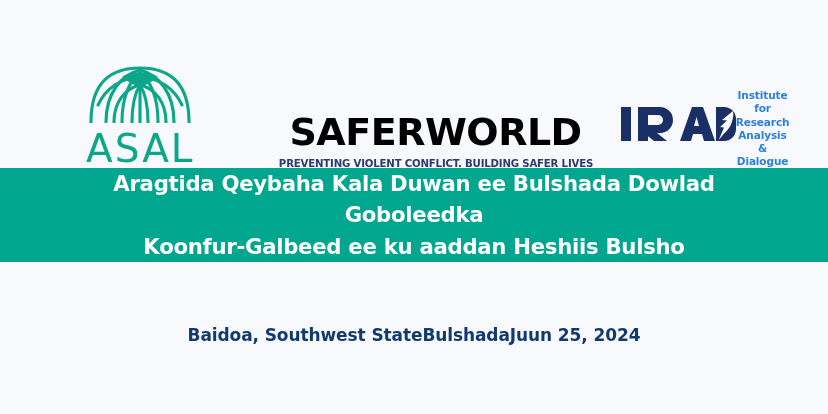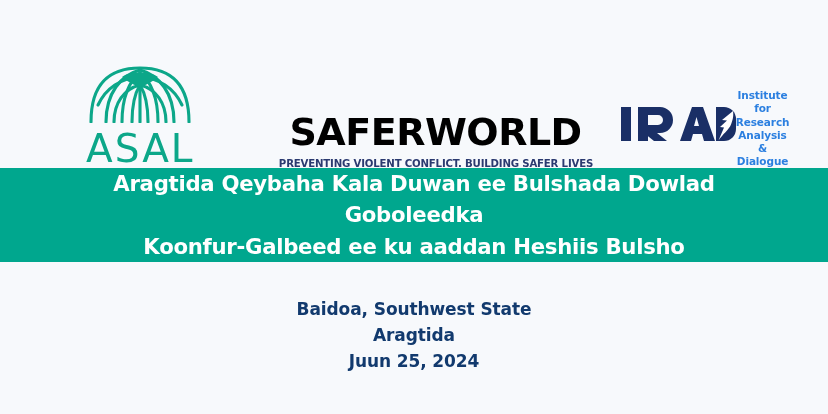--- a/index.html
+++ b/index.html
@@ -126,21 +126,21 @@
     letter-spacing: -0.3px;
     max-width: 740px;
     margin: 0;
     transform: scaleX(0.965);
   }
 
   
   .footer {
     flex: 1;
     display: flex;
-    flex-direction: column;
+    flex-direction: row;
     align-items: center;
     justify-content: center;
     padding-bottom: 4px;
     box-sizing: border-box;
   }
   .footer-line {
     color: #123a6e;
     font-family: "DejaVu Sans", sans-serif;
     font-size: 17px;
     font-weight: bold;
@@ -216,17 +216,17 @@
 
   <div class="banner">
     <h1 class="banner-title">
       <span>Aragtida Qeybaha Kala Duwan ee Bulshada Dowlad Goboleedka</span><br>
       <span>Koonfur-Galbeed ee ku aaddan Heshiis Bulsho</span>
     </h1>
   </div>
 
   <div class="footer">
     <div class="footer-line">Baidoa, Southwest State</div>
-    <div class="footer-line">Aragtida</div>
+    <div class="footer-line">Bulshada</div>
     <div class="footer-line">Juun 25, 2024</div>
   </div>
 
 </div>
 
 </body></html>

